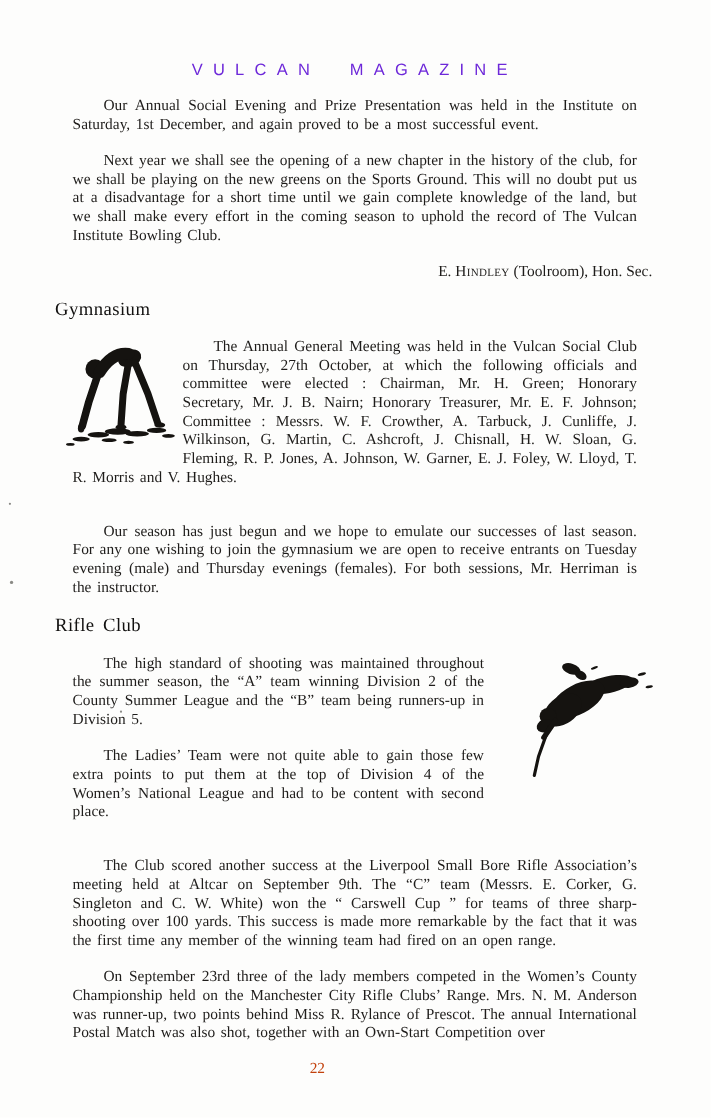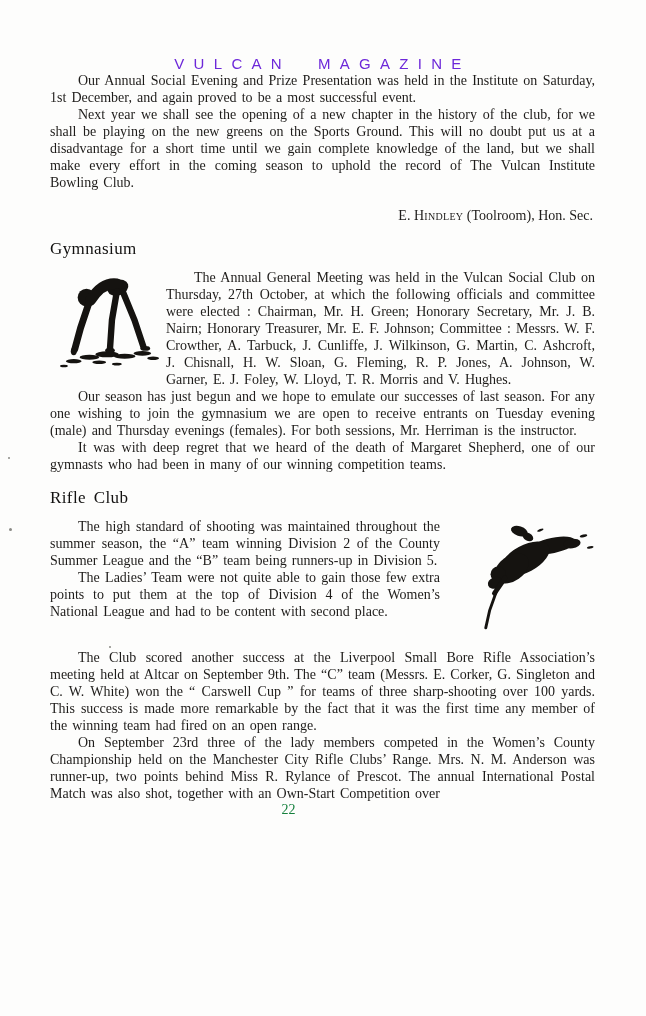--- a/index.html
+++ b/index.html
@@ -26,21 +26,21 @@
     letter-spacing: 0.62em;
     word-spacing: 0.9em;
     margin: 0 0 0 0;
     white-space: nowrap;
   }
   p.body {
     font-size: 14px;
     line-height: 17px;
     text-align: justify;
     word-spacing: 1.6px;
-    margin: 0;
+    margin: 16px;
   }
   p.indent { text-indent: 28px; }
   .mt-first { margin-top: 22px; }
   .mt-para  { margin-top: 12px; }
   .signature {
     font-size: 14px;
     line-height: 17px;
     text-align: right;
     margin: 16px 2px 0 0;
   }
@@ -66,21 +66,21 @@
     float: right;
     width: 155px; height: 129px;
     margin: 2px 0 0 0;
   }
   .illus-right svg { margin-left: 40px; }
   .page-number {
     text-align: center;
     font-size: 14px;
     margin-top: 0;
     transform: translateX(-34px);
-    color: #15803d;
+    color: #c2410c;
   }
   .speck {
     position: absolute;
     background: #8a8a86;
     border-radius: 50%;
   }
   .speck-1 { left: 9px;  top: 528px; width: 3px; height: 3px; }
   .speck-2 { left: 8px;  top: 457px; width: 2px; height: 2px; }
   .speck-3 { left: 109px; top: 646px; width: 2px; height: 2px; }
 </style>
@@ -131,21 +131,20 @@
           <g fill="#151310">
             <ellipse cx="55" cy="81" rx="5" ry="2.5"></ellipse>
             <ellipse cx="91" cy="79" rx="5" ry="2.5"></ellipse>
             <ellipse cx="18" cy="82" rx="3" ry="4"></ellipse>
           </g>
         </svg>
       </div>
       <p class="body indent">The Annual General Meeting was held in the Vulcan Social Club on Thursday, 27th October, at which the following officials and committee were elected :  Chairman, Mr. H. Green;  Honorary Secretary, Mr. J. B. Nairn; Honorary Treasurer, Mr. E. F. Johnson; Committee : Messrs. W. F. Crowther, A. Tarbuck, J. Cunliffe, J. Wilkinson, G. Martin, C. Ashcroft, J. Chisnall, H. W. Sloan, G. Fleming, R. P. Jones, A. Johnson, W. Garner, E. J. Foley, W. Lloyd, T. R. Morris and V. Hughes.</p>
     </div>
     <p class="body indent mt-para">Our season has just begun and we hope to emulate our successes of last season. For any one wishing to join the gymnasium we are open to receive entrants on Tuesday evening (male) and Thursday evenings (females).  For both sessions, Mr. Herriman is the instructor.</p>
-    <p class="body indent mt-para">It was with deep regret that we heard of the death of Margaret Shepherd, one of our gymnasts who had been in many of our winning competition teams.</p>
   </section>
 
   <section>
     <h2 class="section-heading">Rifle Club</h2>
     <div class="wrap-block">
       <div class="illus-right">
         <svg width="115" height="118" viewBox="0 0 120 118">
           <g fill="#151310">
 
             <ellipse cx="41" cy="9" rx="9" ry="5" transform="rotate(18 41 9)"></ellipse>

